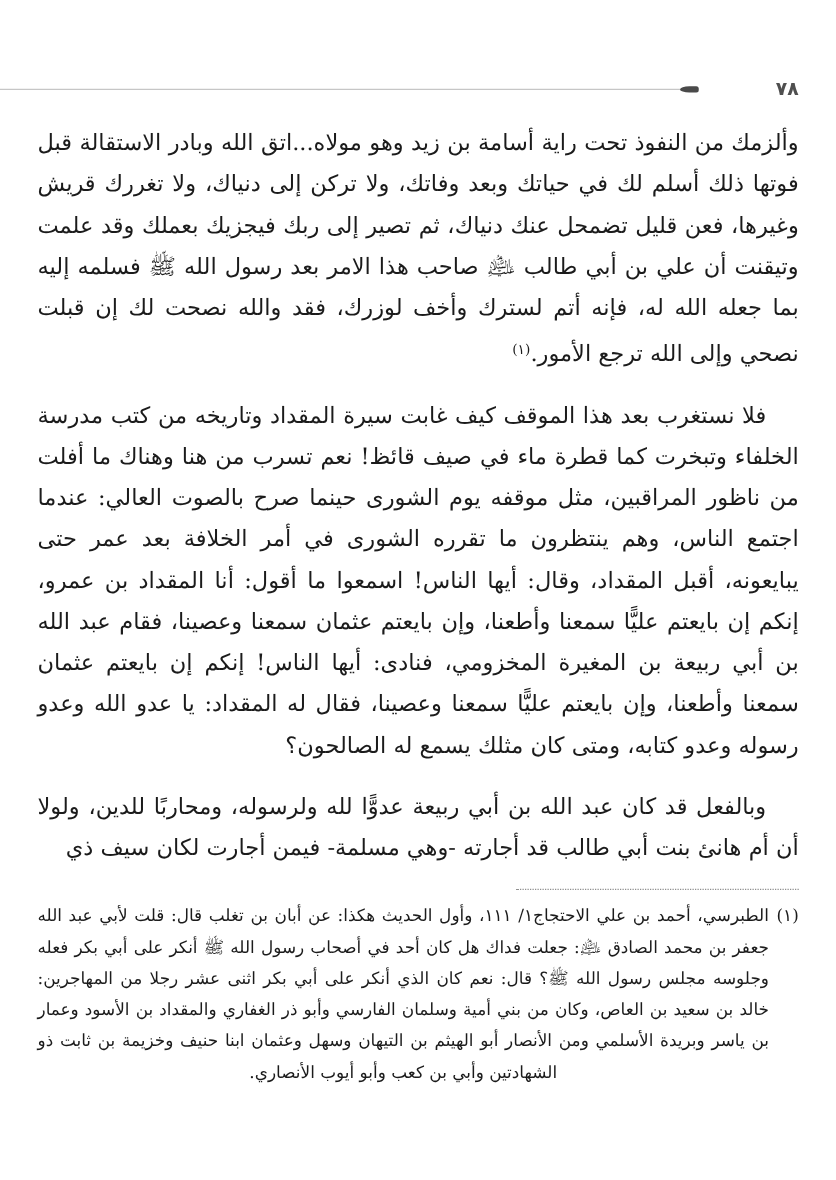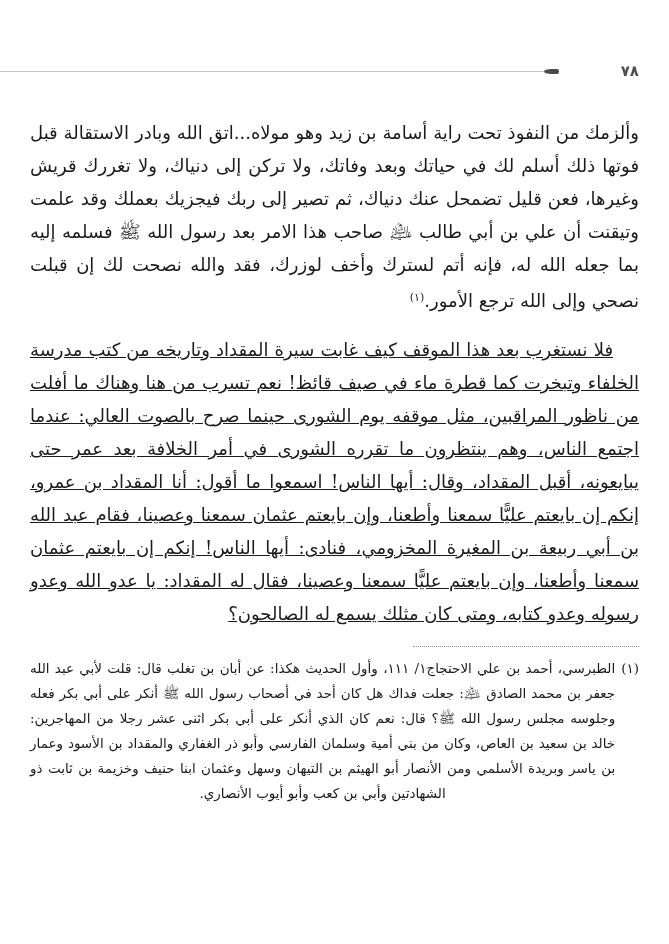--- a/index.html
+++ b/index.html
@@ -47,27 +47,27 @@
     font-family:"DejaVu Sans","Liberation Sans",sans-serif;
     font-size:15px;
     font-weight:bold;
     color:#6e6e6e;
     line-height:1;
     white-space:nowrap;
   }
   .htitle .honorific{font-size:12px;color:#8a8a8a;}
   
   .body-text{
-    margin-top:34px;
+    margin-top:16px;
     font-size:18px;
     line-height:33px;
     text-align:justify;
   }
   .body-text p{margin:0 0 16px 0;}
-  .body-text p.indented{text-indent:26px;text-decoration:underline;}
+  .body-text p.indented{text-indent:26px;}
   .fn-ref{
     font-size:11px;
     vertical-align:6px;
     letter-spacing:0;
   }
   
   .footnote-area{margin-top:4px;}
   .fn-sep{
     width:226px;
     height:0;
@@ -100,20 +100,21 @@
   <header class="page-header">
     <span class="pagenum">٧٨</span>
     <span class="arrowhead"></span>
     <span class="hrule hrule-right"></span>
     <span class="hrule hrule-left"></span>
   </header>
 
   <main class="body-text">
     <p><span>وألزمك من النفوذ تحت راية أسامة بن زيد وهو مولاه...اتق الله وبادر الاستقالة قبل فوتها ذلك أسلم لك في حياتك وبعد وفاتك، ولا تركن إلى دنياك، ولا تغررك قريش وغيرها، فعن قليل تضمحل عنك دنياك، ثم تصير إلى ربك فيجزيك بعملك وقد علمت وتيقنت أن علي بن أبي طالب ﵇ صاحب هذا الامر بعد رسول الله ﷺ فسلمه إليه بما جعله الله له، فإنه أتم لسترك وأخف لوزرك، فقد والله نصحت لك إن قبلت نصحي وإلى الله ترجع الأمور.</span><sup class="fn-ref">(١)</sup></p>
     <p class="indented">فلا نستغرب بعد هذا الموقف كيف غابت سيرة المقداد وتاريخه من كتب مدرسة الخلفاء وتبخرت كما قطرة ماء في صيف قائظ! نعم تسرب من هنا وهناك ما أفلت من ناظور المراقبين، مثل موقفه يوم الشورى حينما صرح بالصوت العالي: عندما اجتمع الناس، وهم ينتظرون ما تقرره الشورى في أمر الخلافة بعد عمر حتى يبايعونه، أقبل المقداد، وقال: أيها الناس! اسمعوا ما أقول: أنا المقداد بن عمرو، إنكم إن بايعتم عليًّا سمعنا وأطعنا، وإن بايعتم عثمان سمعنا وعصينا، فقام عبد الله بن أبي ربيعة بن المغيرة المخزومي، فنادى: أيها الناس! إنكم إن بايعتم عثمان سمعنا وأطعنا، وإن بايعتم عليًّا سمعنا وعصينا، فقال له المقداد: يا عدو الله وعدو رسوله وعدو كتابه، ومتى كان مثلك يسمع له الصالحون؟</p>
+    <p class="indented">وبالفعل قد كان عبد الله بن أبي ربيعة عدوًّا لله ولرسوله، ومحاربًا للدين، ولولا أن أم هانئ بنت أبي طالب قد أجارته -وهي مسلمة- فيمن أجارت لكان سيف ذي</p>
   </main>
 
   <footer class="footnote-area">
     <div class="fn-sep"></div>
     <div class="footnote">
       <span class="fn-marker">(١)</span>
       <span class="fn-body">الطبرسي، أحمد بن علي الاحتجاج١/ ١١١، وأول الحديث هكذا: عن أبان بن تغلب قال: قلت لأبي عبد الله جعفر بن محمد الصادق ﵇: جعلت فداك هل كان أحد في أصحاب رسول الله ﷺ أنكر على أبي بكر فعله وجلوسه مجلس رسول الله ﷺ؟ قال: نعم كان الذي أنكر على أبي بكر اثنى عشر رجلا من المهاجرين: خالد بن سعيد بن العاص، وكان من بني أمية وسلمان الفارسي وأبو ذر الغفاري والمقداد بن الأسود وعمار بن ياسر وبريدة الأسلمي ومن الأنصار أبو الهيثم بن التيهان وسهل وعثمان ابنا حنيف وخزيمة بن ثابت ذو الشهادتين وأبي بن كعب وأبو أيوب الأنصاري.</span>
     </div>
   </footer>
 

